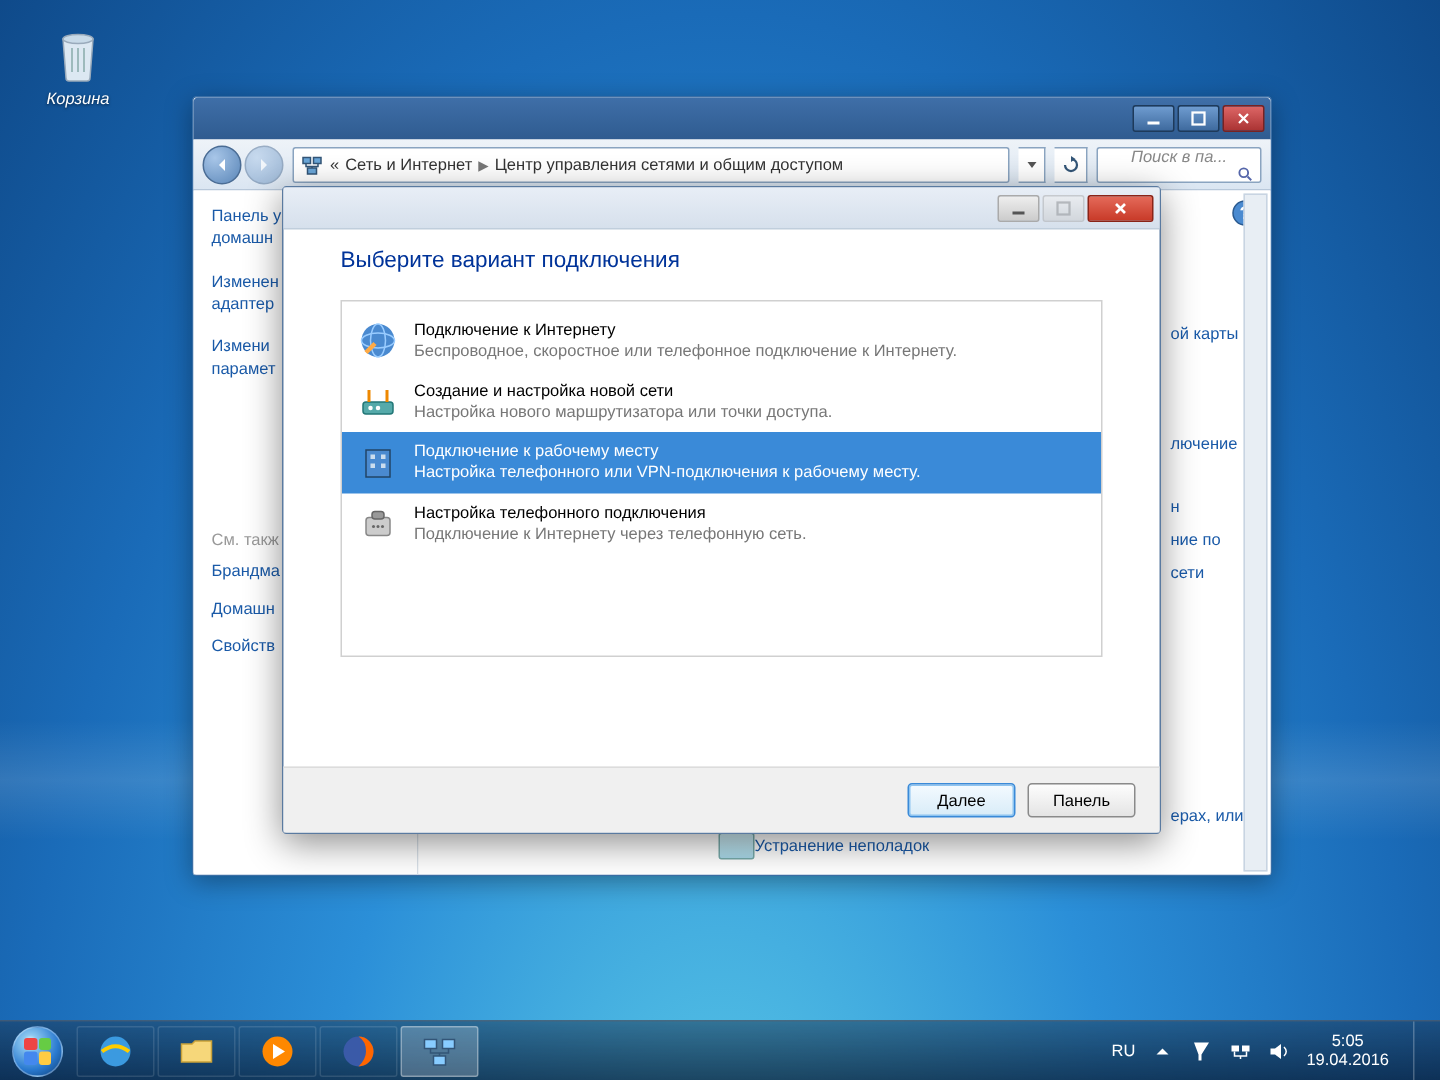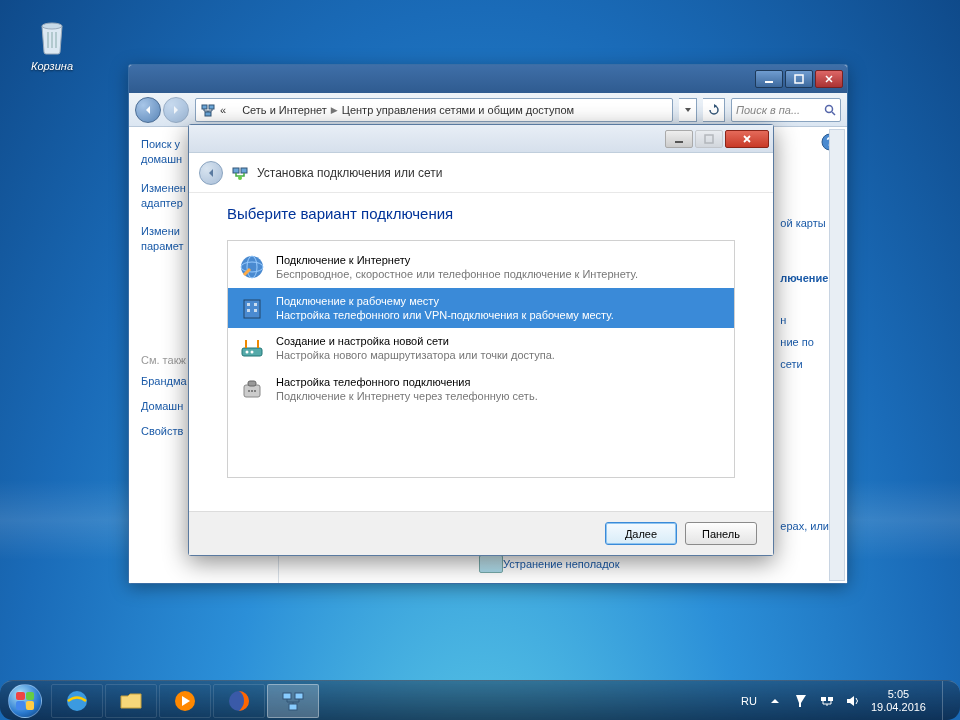--- a/index.html
+++ b/index.html
@@ -56,21 +56,21 @@
 .addr-bar {
   flex:1; height:24px; background:#fff; border:1px solid #8aa4c0; border-radius:2px;
   display:flex; align-items:center; padding:0 4px; font-size:11px; color:#333;
 }
 .addr-bar .crumb-icon { width:16px; height:16px; margin-right:4px; }
 .addr-bar .sep { color:#777; padding:0 4px; font-size:9px; }
 .addr-refresh { width:22px; height:24px; border:1px solid #8aa4c0; border-left:none; display:flex;align-items:center;justify-content:center; background:#fff;}
 .addr-dropdown { width:18px; height:24px; border:1px solid #8aa4c0; border-left:none; display:flex;align-items:center;justify-content:center; background:#fff;}
 .search-box {
   width:110px; height:24px; background:#fff; border:1px solid #8aa4c0; border-radius:2px;
-  display:flex; align-items:center; padding:0 4px; color:#888; font-style:italic; font-size:11px;
+  display:flex; align-items:center; padding:0 4px; color:#888; font-style:italic; font-size:11px;flex-direction:column;
 }
 .search-box svg { width:12px; height:12px; margin-left:auto; fill:#56a; }
 
 .content-row { display:flex; height:calc(100% - 62px); }
 .sidebar {
   width:150px; background:#fff; border-right:1px solid #d8e0e8; padding:10px 12px;
   color:#1a5aa8; font-size:11px;
 }
 .sidebar .sec { margin-bottom:14px; }
 .sidebar .sec-bottom { color:#999; margin-top:100px; }
@@ -133,21 +133,20 @@
 }
 .btn.default { border-color:#3a8ad8; box-shadow:0 0 0 1px #8ec4f0 inset; background:linear-gradient(#f4faff,#d8ecf8);}
 
 
 .taskbar {
   position:absolute; left:0; right:0; bottom:0; height:40px;
   background:linear-gradient(rgba(30,60,90,.55),rgba(10,30,55,.75));
   backdrop-filter:blur(2px);
   display:flex; align-items:center; padding:0 4px;
   border-top:1px solid rgba(255,255,255,.2);
-  border-radius:13px;
 }
 .start-orb {
   width:42px;height:36px; margin-right:4px; cursor:pointer; display:flex;align-items:center;justify-content:center;
 }
 .start-orb .orb {
   width:34px;height:34px;border-radius:50%;
   background:radial-gradient(circle at 35% 30%,#fff 0%,#8cc8f0 15%,#2a7ad0 60%,#0a3a70 100%);
   border:1px solid rgba(255,255,255,.3);
   display:grid; grid-template:1fr 1fr/1fr 1fr; gap:1px; padding:7px;
 }
@@ -214,21 +213,21 @@
         </div>
     </div>
     <div class="addr-bar">
       <svg class="crumb-icon" viewBox="0 0 16 16">
           <rect x="2" y="3" width="5" height="4" fill="#6aa6d8" stroke="#357"></rect>
           <rect x="9" y="3" width="5" height="4" fill="#6aa6d8" stroke="#357"></rect>
           <rect x="5" y="10" width="6" height="4" fill="#6aa6d8" stroke="#357"></rect>
           <path d="M4 7 L4 9 L12 9 L12 7 M8 9 L8 10" stroke="#357" fill="none"></path>
         </svg>
       <span>«</span>
-      <span style="padding-left:16px;">Сеть и Интернет</span>
+      <span style="padding-left:4px;">Сеть и Интернет</span>
       <span class="sep">▶</span>
       <span>Центр управления сетями и общим доступом</span>
     </div>
     <div class="addr-dropdown">
         <svg width="8" height="8" viewBox="0 0 8 8">
           <path d="M1 2 L4 6 L7 2 Z" fill="#555"></path>
         </svg>
       </div>
     <div class="addr-refresh">
         <svg width="12" height="12" viewBox="0 0 12 12">
@@ -240,21 +239,21 @@
       <span>Поиск в па...</span>
       <svg viewBox="0 0 12 12">
           <circle cx="5" cy="5" r="3.5" fill="none" stroke="#56a" stroke-width="1.5"></circle>
           <path d="M8 8 L11 11" stroke="#56a" stroke-width="1.5"></path>
         </svg>
     </div>
   </div>
   <div class="content-row">
     <div class="sidebar">
       <div class="sec">
-          <a><span>Поиск у</span><br><span>домашн</span></a>
+          <a><span>Панель у</span><br><span>домашн</span></a>
         </div>
       <div class="sec">
           <a><span>Изменен</span><br><span>адаптер</span></a>
         </div>
       <div class="sec">
           <a><span>Измени</span><br><span>парамет</span></a>
         </div>
       <div class="sec-bottom">
         <div style="margin-bottom:8px;">См. такж</div>
         <a style="margin-bottom:10px;">Брандма</a>
@@ -277,21 +276,21 @@
           <svg width="36" height="36">
               <circle cx="18" cy="14" r="10" fill="#d66" stroke="#933"></circle>
             </svg>
           <svg width="36" height="36">
               <circle cx="18" cy="14" r="10" fill="#4a8ad0" stroke="#246"></circle>
             </svg>
         </div>
       </div>
       <div class="right-links">
         <div>ой карты</div>
-        <div style="margin-top:43px;font-weight:bold;">лючение</div>
+        <div style="margin-top:61px;">лючение</div>
         <div style="margin-top:30px;">н</div>
         <div>ние по</div>
         <div>сети</div>
         <div style="margin-top:150px;">ерах, или</div>
       </div>
       <div class="scroll-thumb"></div>
       <div class="bottom-link">
         <div class="ic"></div>
         <span>Устранение неполадок</span>
       </div>
@@ -311,77 +310,63 @@
           <svg viewBox="0 0 10 10">
             <rect x="1" y="1" width="8" height="8" fill="none" stroke="#888" stroke-width="1.5"></rect>
           </svg>
         </div>
       <div class="win-btn close">
           <svg viewBox="0 0 10 10">
             <path d="M2 2 L8 8 M8 2 L2 8" stroke="#fff" stroke-width="1.8"></path>
           </svg>
         </div>
     </div>
-  </div>
-  <div class="wiz-header">
-    <div class="wiz-back">
-        <svg viewBox="0 0 10 10">
-          <path d="M7 1 L3 5 L7 9 Z"></path>
-        </svg>
-      </div>
-    <svg class="ic" viewBox="0 0 18 18">
-        <rect x="2" y="4" width="6" height="5" fill="#6aa6d8" stroke="#357"></rect>
-        <rect x="10" y="4" width="6" height="5" fill="#6aa6d8" stroke="#357"></rect>
-        <path d="M5 9 L5 12 L13 12 L13 9" stroke="#4a4" stroke-width="1.5" fill="none"></path>
-        <circle cx="9" cy="14" r="2" fill="#6c4"></circle>
-      </svg>
-    <span>Установка подключения или сети</span>
   </div>
   <div class="wiz-body">
     <h2>Выберите вариант подключения</h2>
     <div class="opt-box">
       <div class="opt">
         <svg class="opt-icon" viewBox="0 0 28 28">
             <circle cx="14" cy="14" r="11" fill="#4a8ad0"></circle>
             <ellipse cx="14" cy="14" rx="11" ry="5" fill="none" stroke="#9cf"></ellipse>
             <ellipse cx="14" cy="14" rx="5" ry="11" fill="none" stroke="#9cf"></ellipse>
             <path d="M6 22 L12 16" stroke="#fa4" stroke-width="3"></path>
           </svg>
         <div class="opt-text">
             <div class="opt-title">Подключение к Интернету</div>
             <div class="opt-desc">Беспроводное, скоростное или телефонное подключение к Интернету.</div>
           </div>
       </div>
+      <div class="opt">
+        <svg class="opt-icon" viewBox="0 0 28 28">
+            <rect x="4" y="14" width="20" height="8" rx="2" fill="#5aa" stroke="#277"></rect>
+            <circle cx="9" cy="18" r="1.5" fill="#fff"></circle>
+            <circle cx="14" cy="18" r="1.5" fill="#fff"></circle>
+            <path d="M8 14 L8 6 M20 14 L20 6" stroke="#e80" stroke-width="2"></path>
+          </svg>
+        <div class="opt-text">
+            <div class="opt-title">Создание и настройка новой сети</div>
+            <div class="opt-desc">Настройка нового маршрутизатора или точки доступа.</div>
+          </div>
+      </div>
       <div class="opt selected">
         <svg class="opt-icon" viewBox="0 0 28 28">
             <rect x="6" y="6" width="16" height="18" fill="#4a8ad0" stroke="#246"></rect>
             <rect x="9" y="9" width="3" height="3" fill="#cde"></rect>
             <rect x="16" y="9" width="3" height="3" fill="#cde"></rect>
             <rect x="9" y="15" width="3" height="3" fill="#cde"></rect>
             <rect x="16" y="15" width="3" height="3" fill="#cde"></rect>
           </svg>
         <div class="opt-text">
             <div class="opt-title">Подключение к рабочему месту</div>
             <div class="opt-desc">Настройка телефонного или VPN-подключения к рабочему месту.</div>
           </div>
       </div>
       <div class="opt">
         <svg class="opt-icon" viewBox="0 0 28 28">
-            <rect x="4" y="14" width="20" height="8" rx="2" fill="#5aa" stroke="#277"></rect>
-            <circle cx="9" cy="18" r="1.5" fill="#fff"></circle>
-            <circle cx="14" cy="18" r="1.5" fill="#fff"></circle>
-            <path d="M8 14 L8 6 M20 14 L20 6" stroke="#e80" stroke-width="2"></path>
-          </svg>
-        <div class="opt-text">
-            <div class="opt-title">Создание и настройка новой сети</div>
-            <div class="opt-desc">Настройка нового маршрутизатора или точки доступа.</div>
-          </div>
-      </div>
-      <div class="opt">
-        <svg class="opt-icon" viewBox="0 0 28 28">
             <rect x="6" y="10" width="16" height="12" rx="2" fill="#ccc" stroke="#888"></rect>
             <rect x="10" y="6" width="8" height="5" rx="2" fill="#999" stroke="#666"></rect>
             <circle cx="11" cy="16" r="1" fill="#666"></circle>
             <circle cx="14" cy="16" r="1" fill="#666"></circle>
             <circle cx="17" cy="16" r="1" fill="#666"></circle>
           </svg>
         <div class="opt-text">
             <div class="opt-title">Настройка телефонного подключения</div>
             <div class="opt-desc">Подключение к Интернету через телефонную сеть.</div>
           </div>

